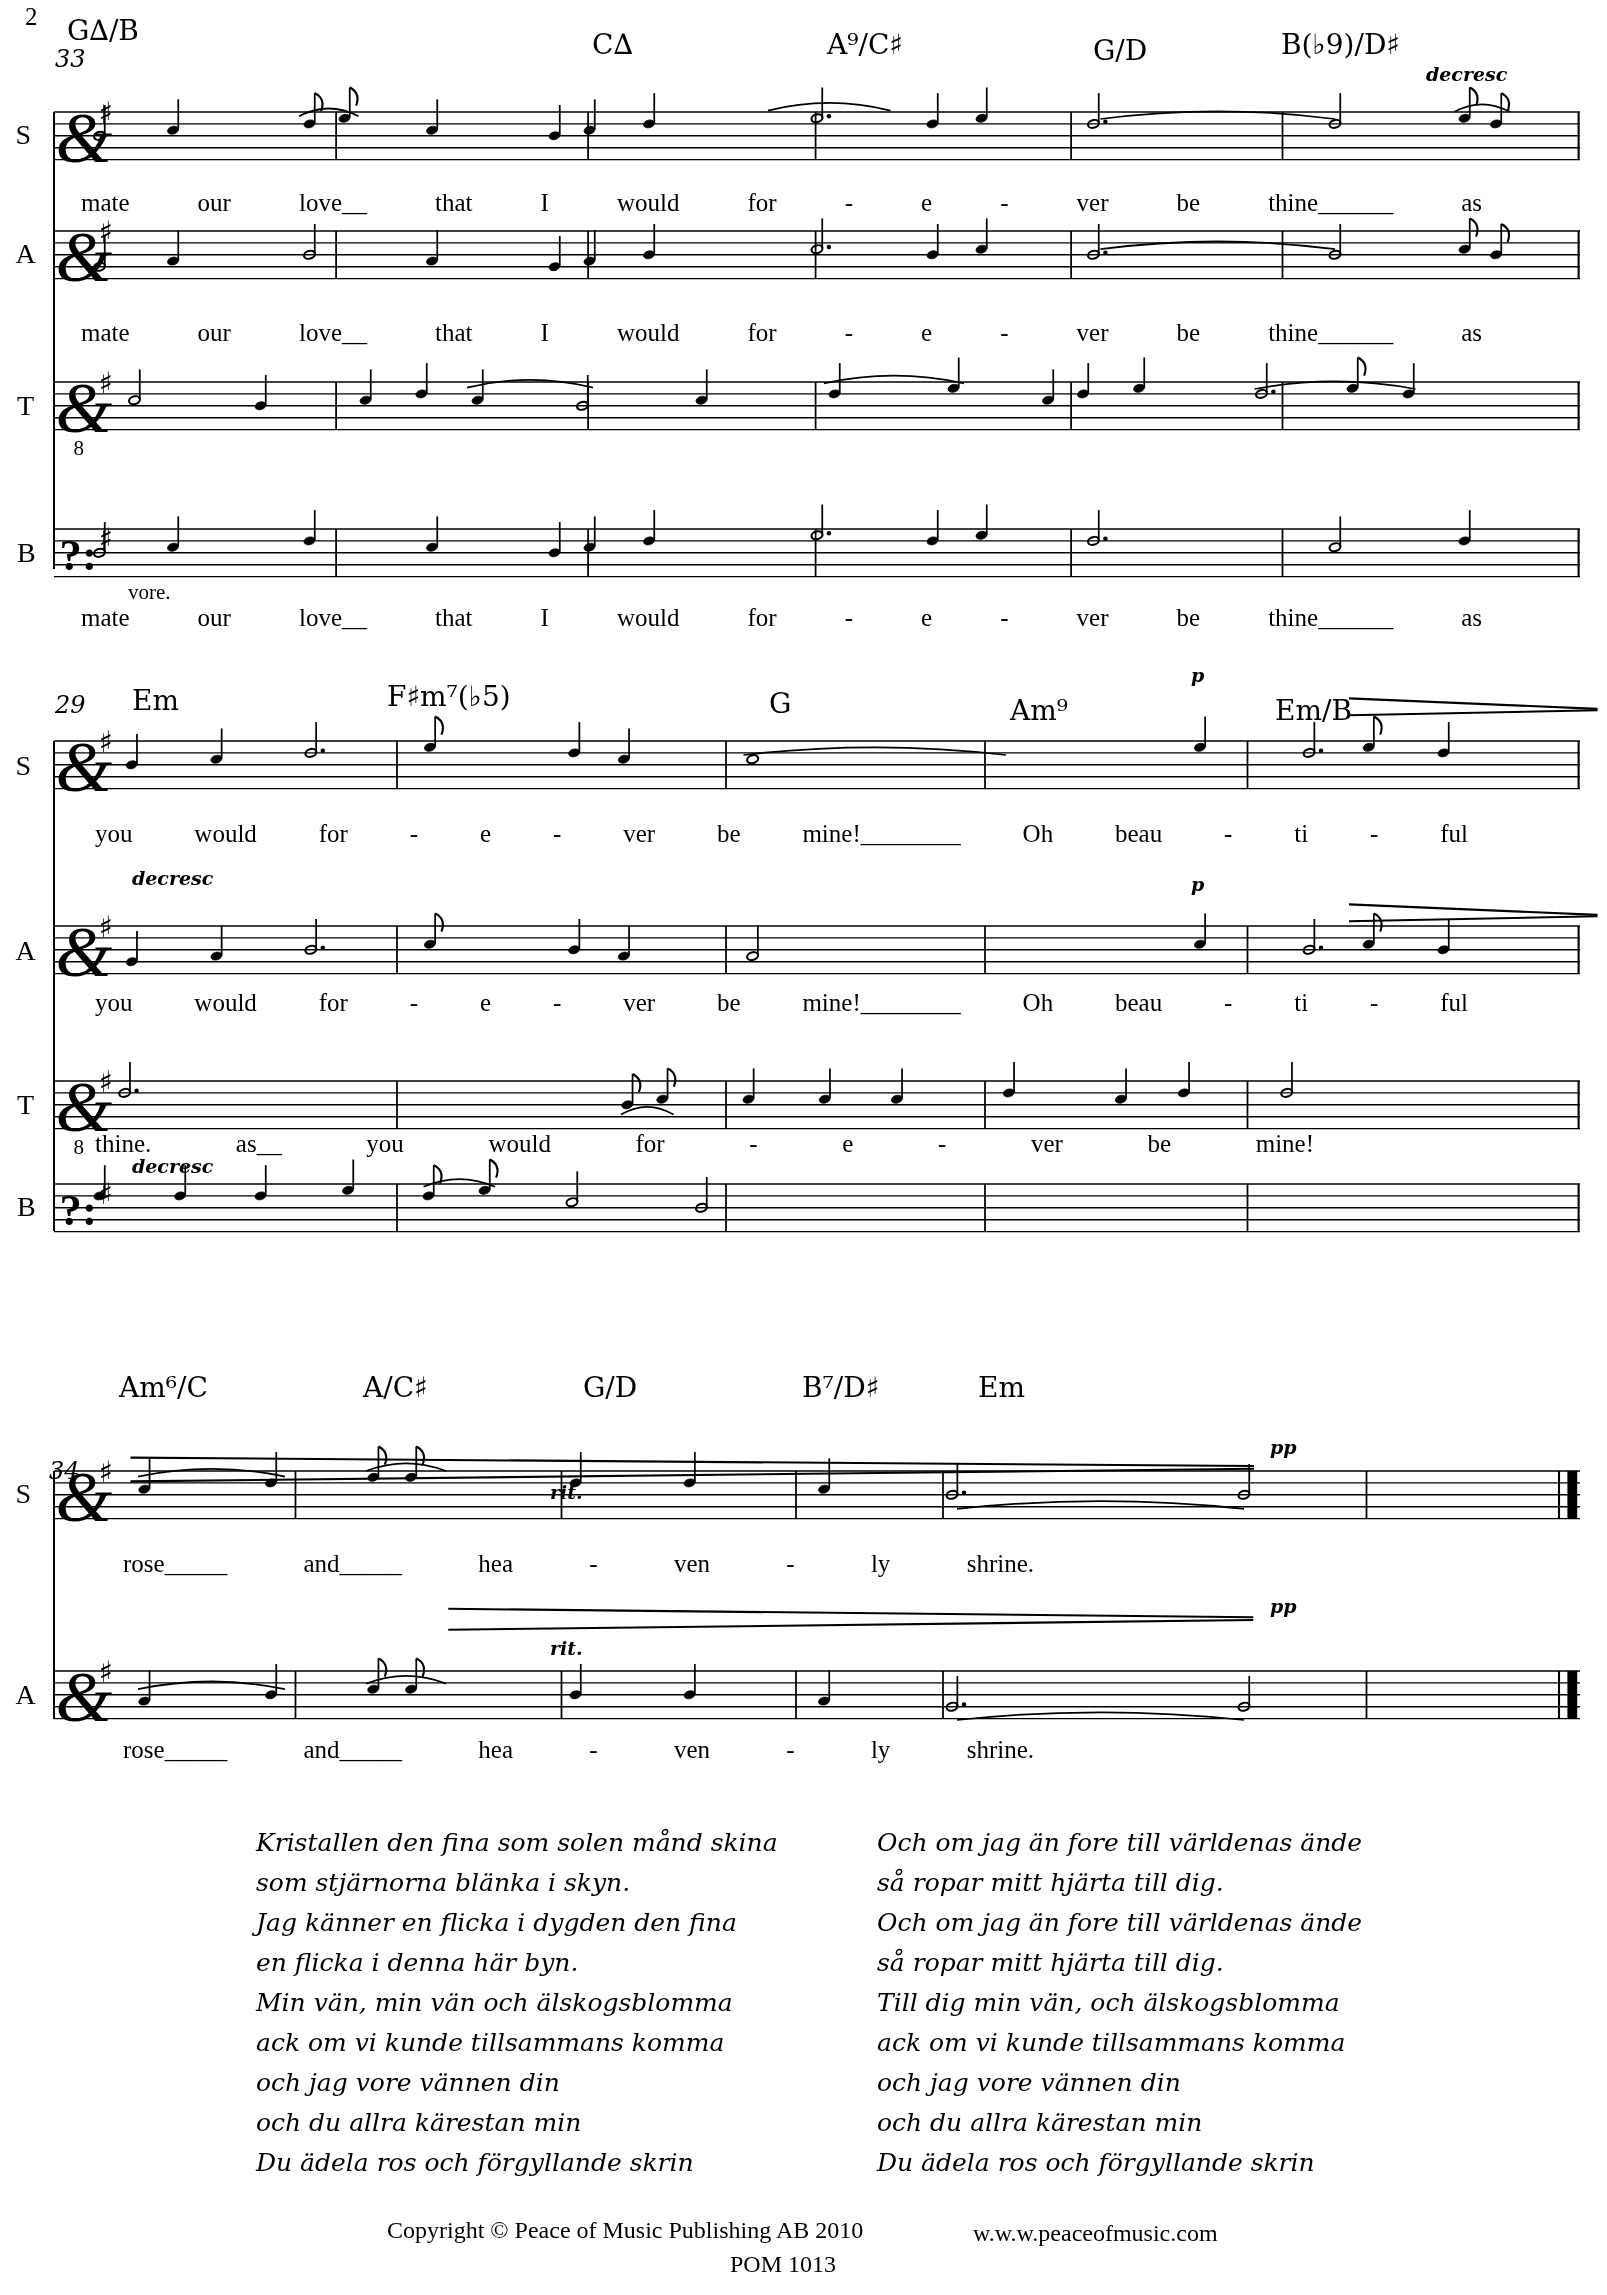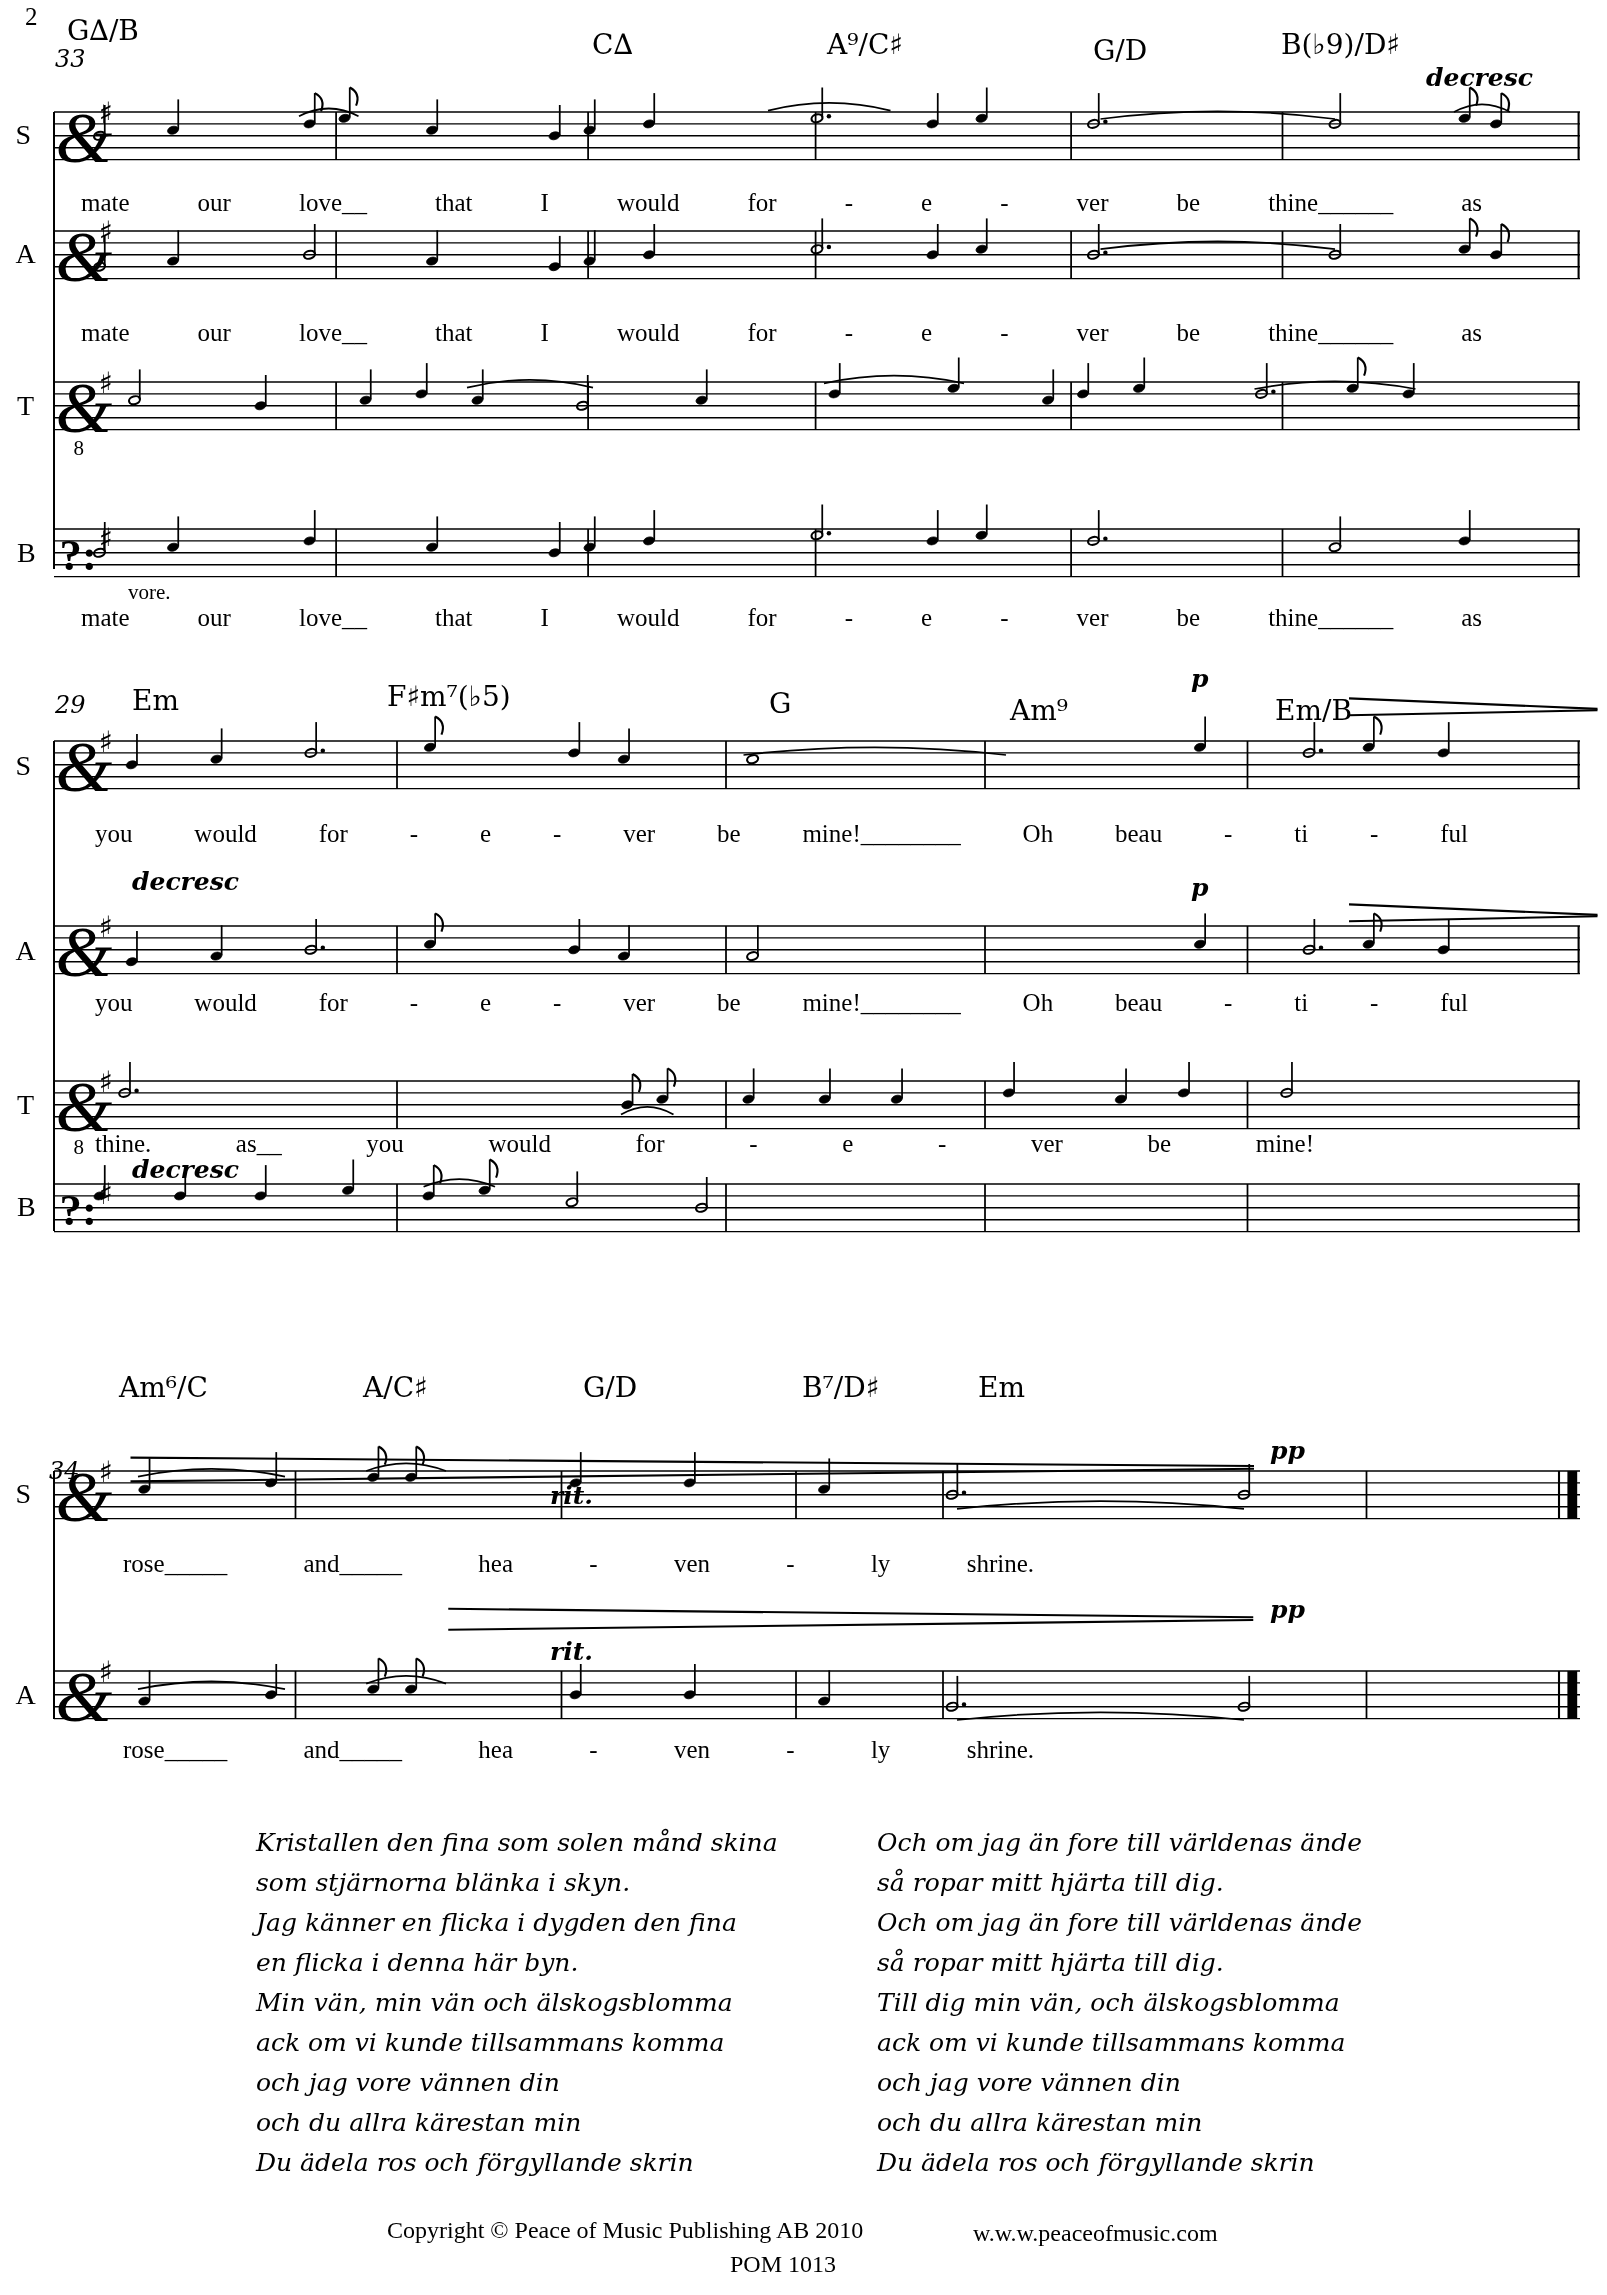--- a/index.html
+++ b/index.html
@@ -1,21 +1,21 @@
 <!DOCTYPE html>
 <html style="font-size:11.2px"><head>
 <meta charset="utf-8">
 <style>
   html,body{margin:0;padding:0;background:#888;}
   .page{position:relative;width:1607px;height:2295px;background:#ffffff;color:#000;
         font-family:"Liberation Serif",serif;overflow:hidden;}
   .abs{position:absolute;}
   .chord{font-family:"DejaVu Serif","DejaVu Sans",serif;font-size:28px;white-space:nowrap;}
   .lyric{font-family:"Liberation Serif",serif;font-size:25px;text-align:justify;text-align-last:justify;}
-  .dyn{font-family:"DejaVu Serif",serif;font-size:25px;font-style:italic;font-weight:bold;white-space:nowrap;}
+  .dyn{font-family:"DejaVu Serif",serif;font-size:19px;font-style:italic;font-weight:bold;white-space:nowrap;}
   .mnum{font-family:"DejaVu Serif",serif;font-size:24px;font-style:italic;}
   .pgnum{font-family:"Liberation Serif",serif;font-size:25px;}
   .vlabel{font-family:"Liberation Serif",serif;font-size:28px;}
   .small-label{font-family:"Liberation Serif",serif;font-size:21px;}
   .verse{font-family:"DejaVu Serif",serif;font-style:italic;font-size:25px;line-height:40px;white-space:pre-line;}
   .footer-text{font-family:"Liberation Serif",serif;font-size:24px;white-space:nowrap;text-align:center;}
   .sysline{width:2.1px;background:#000;}
   svg.staff{position:absolute;overflow:visible;}
 </style>
 </head>

